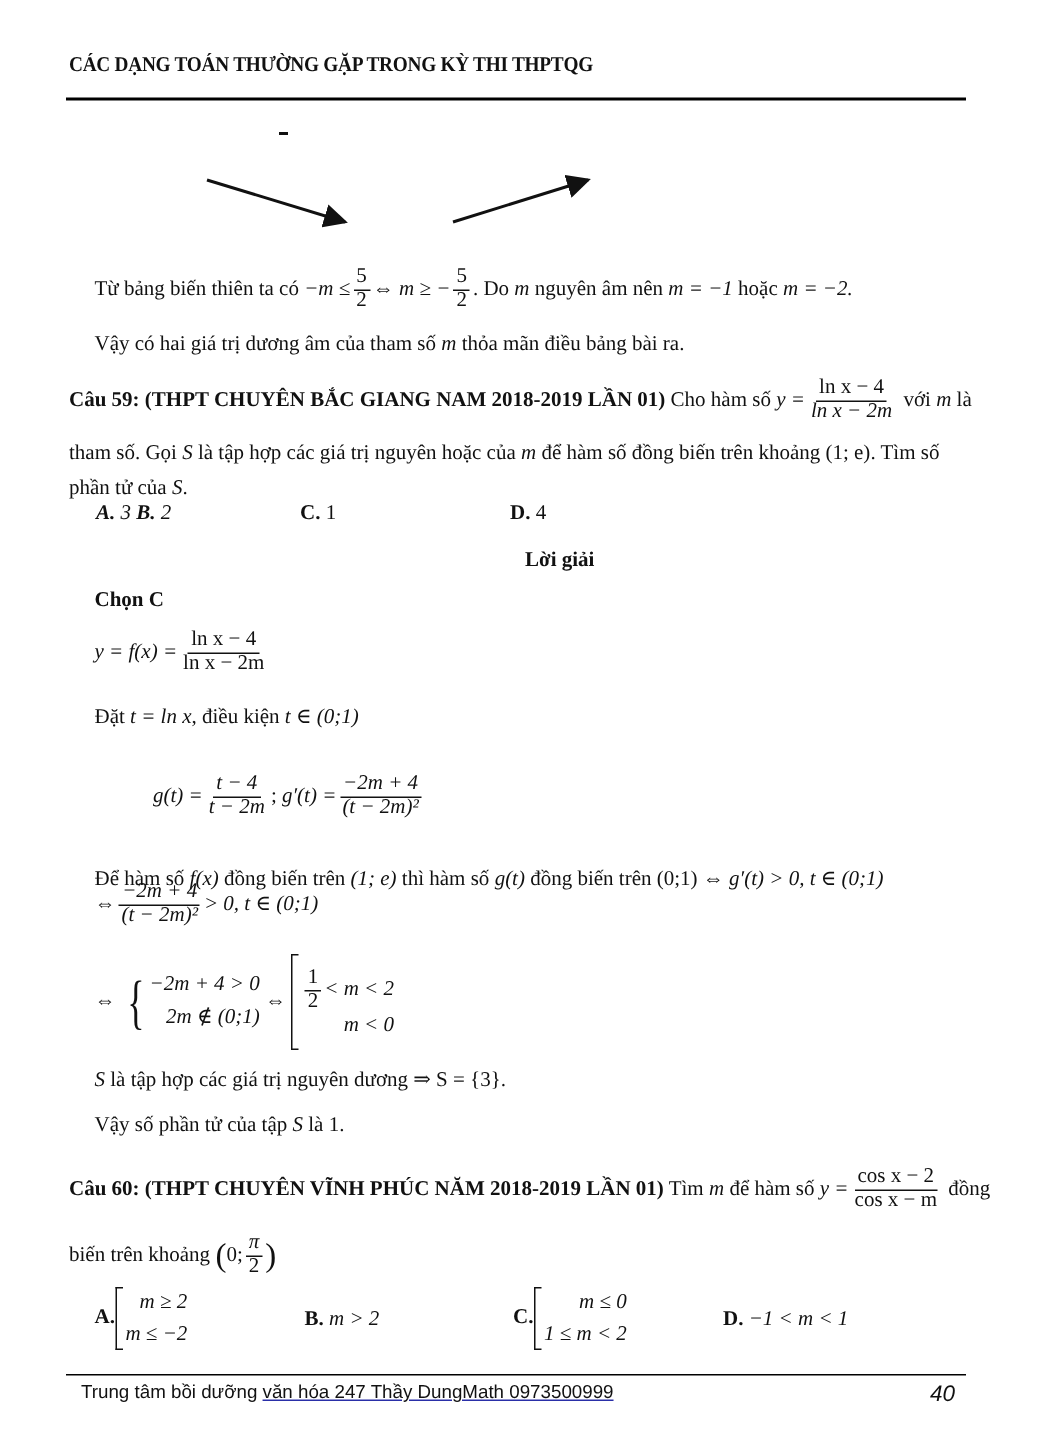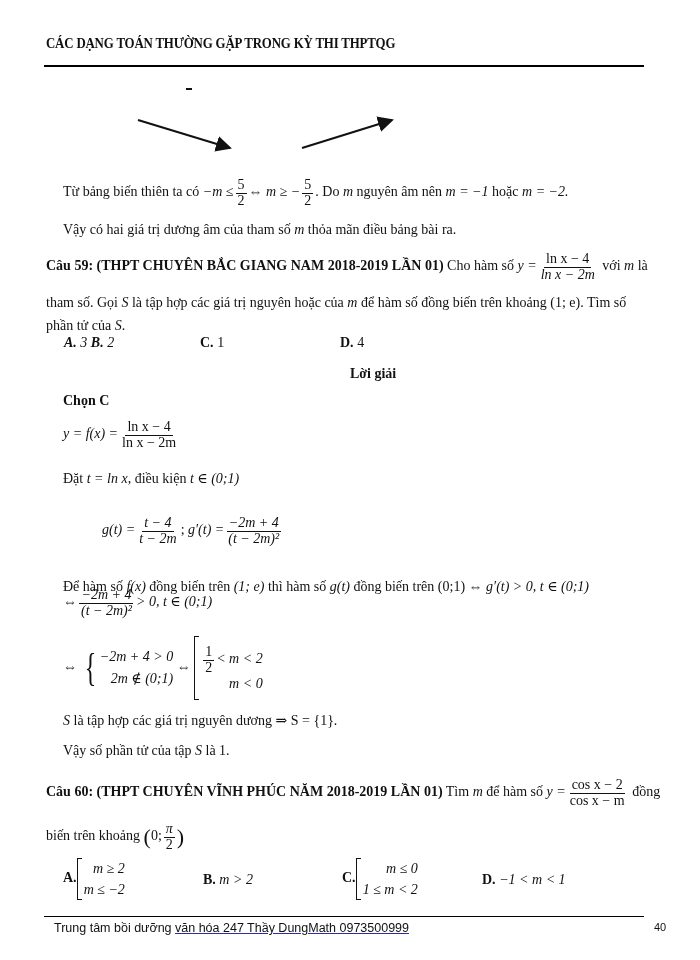--- a/index.html
+++ b/index.html
@@ -4,21 +4,21 @@
 <style>
   html, body { margin: 0; padding: 0; background: #ffffff; }
   body { width: 700px; height: 960px; position: relative; overflow: hidden;
          font-family: "Liberation Serif", "DejaVu Serif", serif; color: #111; font-size: 14px; }
   .abs { position: absolute; white-space: nowrap; }
   .header-title { left: 46px; top: 36px; font-weight: bold; font-size: 14px; letter-spacing: -0.2px; transform: scaleX(0.92); transform-origin: left; }
   .header-rule { left: 44px; top: 65px; width: 600px; height: 1.5px; background: #000; }
   .footer-rule { left: 44px; top: 916px; width: 600px; height: 1.2px; background: #000; }
   .footer-text { left: 54px; top: 921px; font-family: "Liberation Sans", "DejaVu Sans", sans-serif; font-size: 12.5px; }
   .footer-link { text-decoration: underline; text-decoration-color: #2a2fa8; }
-  .page-num { left: 654px; top: 921px; font-family: "Liberation Sans", "DejaVu Sans", sans-serif; font-size: 11px; }
+  .page-num { left: 620px; top: 921px; font-family: "Liberation Sans", "DejaVu Sans", sans-serif; font-size: 15px; font-style: italic; }
   .b { font-weight: bold; }
   .i { font-style: italic; }
   .frac { display: inline-flex; flex-direction: column; align-items: center; vertical-align: middle; line-height: 1.05; margin: 0 2px; }
   .frac .num { border-bottom: 1px solid #111; padding: 0 2px; }
   .frac .den { padding: 0 2px; }
   .minus-dash { left: 186px; top: 88px; width: 6px; height: 1.5px; background: #111; }
   svg.arrows { position: absolute; left: 0; top: 0; }
   .brace { display: inline-block; vertical-align: middle; font-size: 40px; line-height: 1; transform: scaleX(0.6); }
   .sys { display: inline-flex; flex-direction: column; vertical-align: middle; line-height: 1.6; text-align: right; }
   .bracket { display: inline-block; vertical-align: middle; border-left: 1.2px solid #111; border-top: 1.2px solid #111; border-bottom: 1.2px solid #111; width: 4px; height: 40px; margin-right: 2px; }
@@ -136,21 +136,21 @@
   <span class="bracket" style="height:62px;"></span><span class="sys" style="line-height:1.1;">
     <span><span class="frac">
           <span class="num">1</span>
           <span class="den">2</span>
         </span><span class="i">&lt; m &lt; 2</span></span>
     <span class="i">m &lt; 0</span>
   </span>
 </div>
 
 <div class="abs" style="left:63px; top:712px;">
-  <span class="i">S</span> <span>là tập hợp các giá trị nguyên dương ⇒ S = {1}.</span>
+  <span class="i">S</span> <span>là tập hợp các giá trị nguyên dương ⇒ S = {3}.</span>
 </div>
 <div class="abs" style="left:63px; top:743px;">
   <span>Vậy số phần tử của tập</span> <span class="i">S</span> <span>là 1.</span>
 </div>
 
 <div class="abs" style="left:46px; top:778px;">
   <span class="b">Câu 60: (THPT CHUYÊN VĨNH PHÚC NĂM 2018-2019 LẦN 01)</span>
   <span>Tìm</span> <span class="i">m</span> <span>để hàm số</span>
   <span class="i">y =</span><span class="frac">
       <span class="num">cos x − 2</span>

